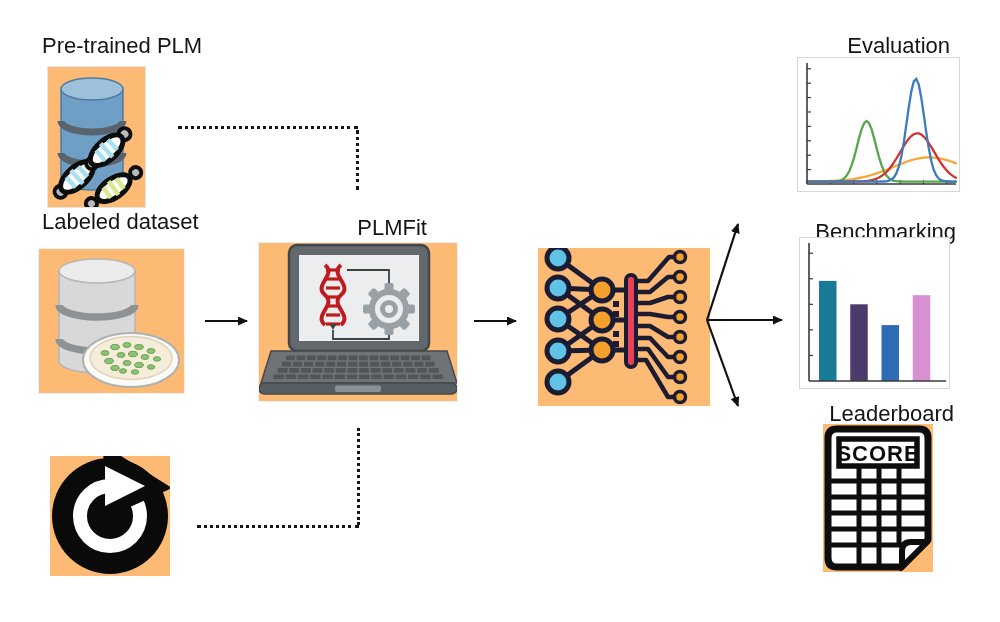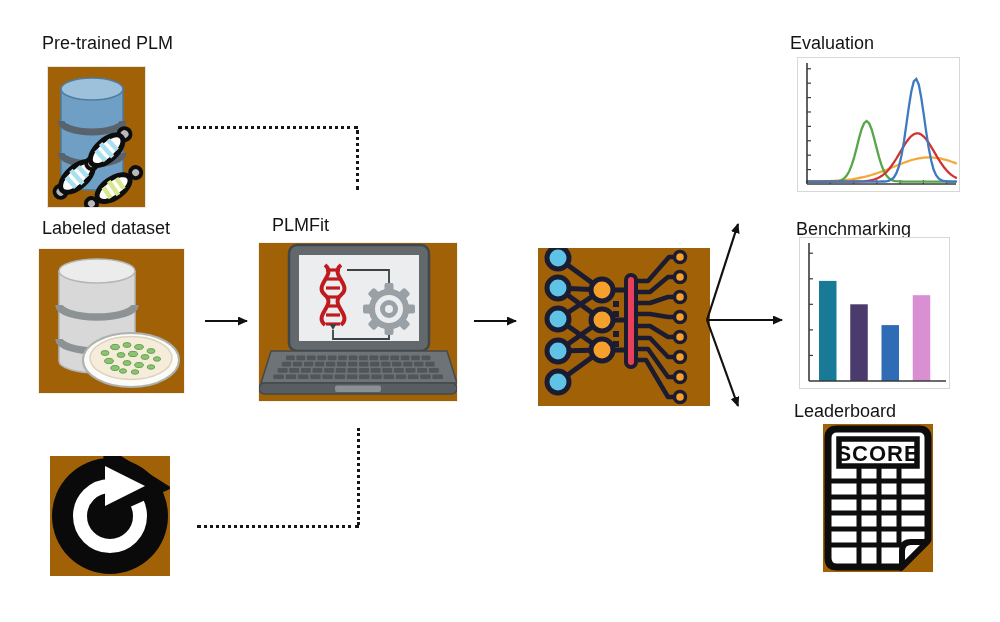--- a/index.html
+++ b/index.html
@@ -1,32 +1,32 @@
 <!DOCTYPE html>
 <html><head>
 <meta charset="utf-8">
 <style>
   html,body{margin:0;padding:0;background:#ffffff;}
   #canvas{position:relative;width:1000px;height:622px;background:#ffffff;overflow:hidden;
           font-family:"Liberation Sans", sans-serif;color:#111;}
-  .lbl{position:absolute;font-size:18px;font-weight:400;color:#141414;white-space:nowrap;}
-  .lbl.center{text-align:left;}
-  .iconbox{position:absolute;background:#a16207;}
+  .lbl{position:absolute;font-size:22px;font-weight:400;color:#141414;white-space:nowrap;}
+  .lbl.center{text-align:right;}
+  .iconbox{position:absolute;background:#fdba74;}
   .dot-h{position:absolute;border-top:3px dotted #161616;height:0;}
   .dot-v{position:absolute;border-left:3px dotted #161616;width:0;}
   .chartbox{position:absolute;background:#fff;border:1px solid #d8d8d8;}
   svg{display:block;}
 </style>
 </head>
 <body>
 
 <div id="canvas">
 
   <div class="lbl" style="left:42px;top:33px;">Pre-trained PLM</div>
-  <div class="lbl" style="left:42px;top:218px;">Labeled dataset</div>
+  <div class="lbl" style="left:42px;top:209px;">Labeled dataset</div>
   <div class="lbl center" style="left:272px;top:215px;width:155px;">PLMFit</div>
   <div class="lbl center" style="left:790px;top:33px;width:160px;">Evaluation</div>
   <div class="lbl center" style="left:794px;top:401px;width:160px;">Leaderboard</div>
   <div class="lbl center" style="left:796px;top:219px;width:160px;">Benchmarking</div>
 
   <div class="iconbox" style="left:47px;top:66px;width:97px;height:140px;border:1px solid #e4e4e4;">
     <svg width="97" height="140" viewBox="0 0 97 140">
       <g>
         <path d="M13,22 V112 A31,11 0 0 0 75,112 V22" fill="#6f9fc5" stroke="#4e7ba0" stroke-width="1.5"></path>
         <path d="M13,54 A31,11 0 0 0 75,54" fill="none" stroke="#59636d" stroke-width="7"></path>

